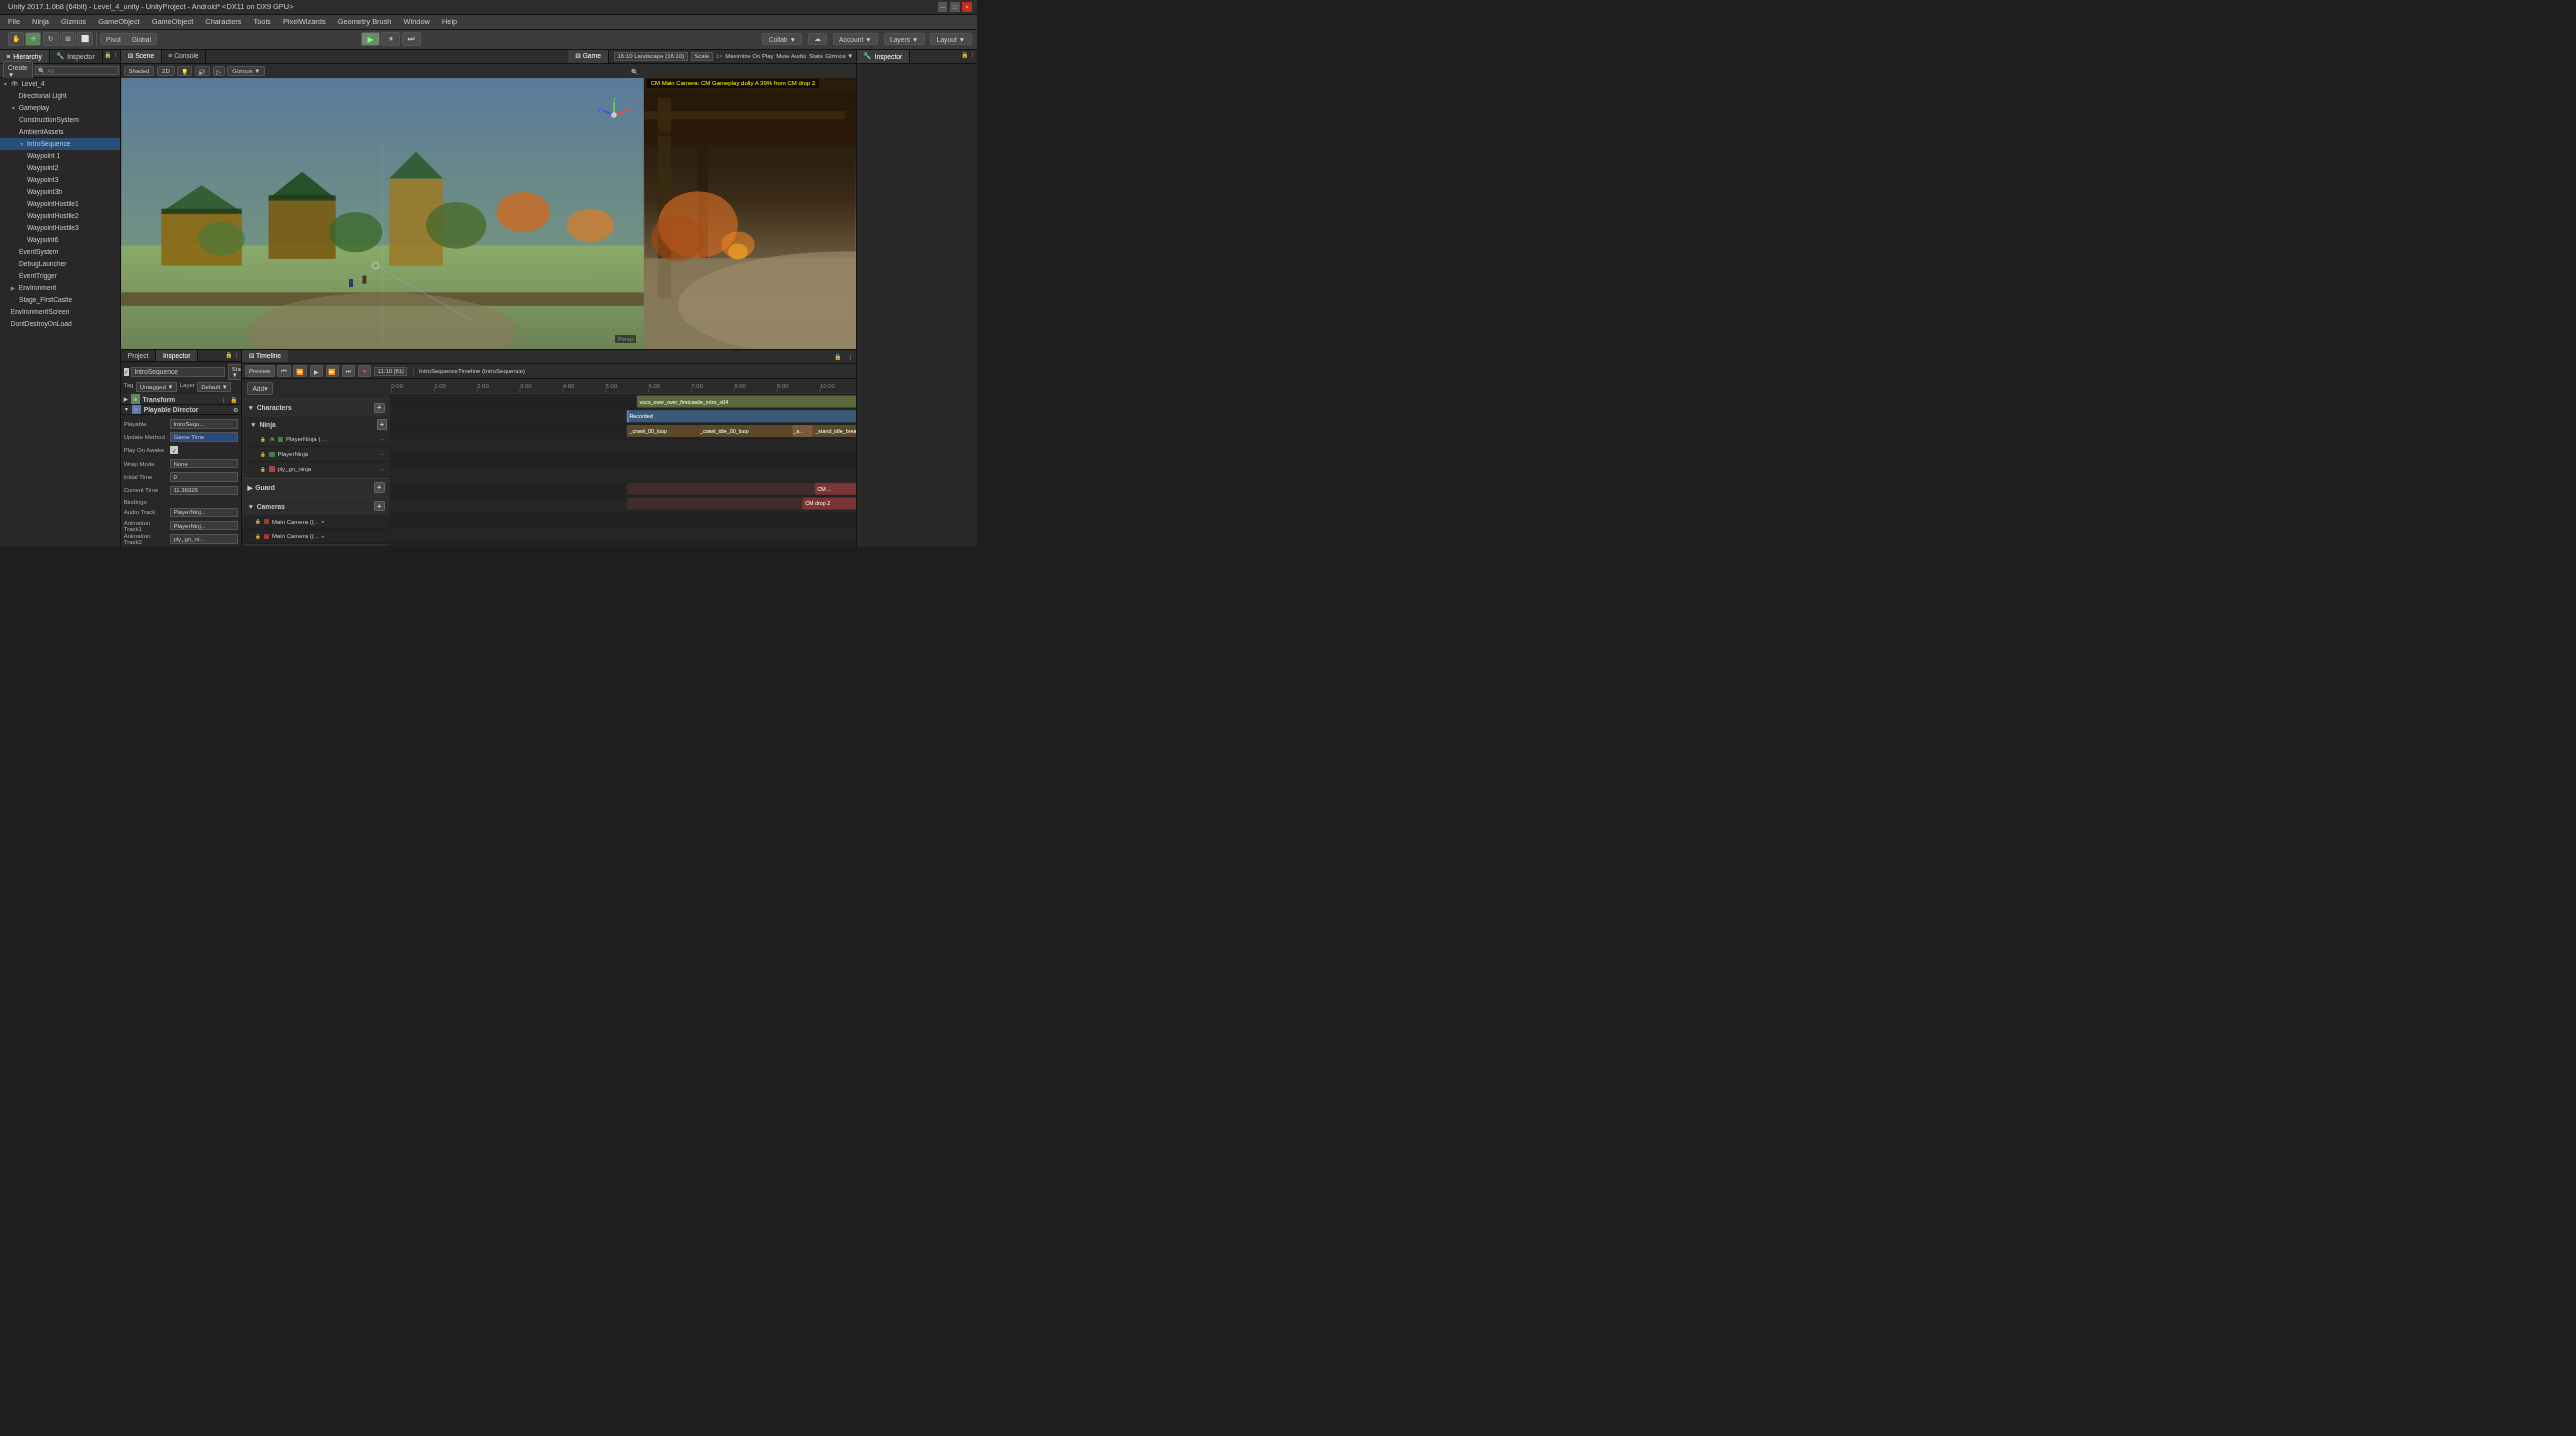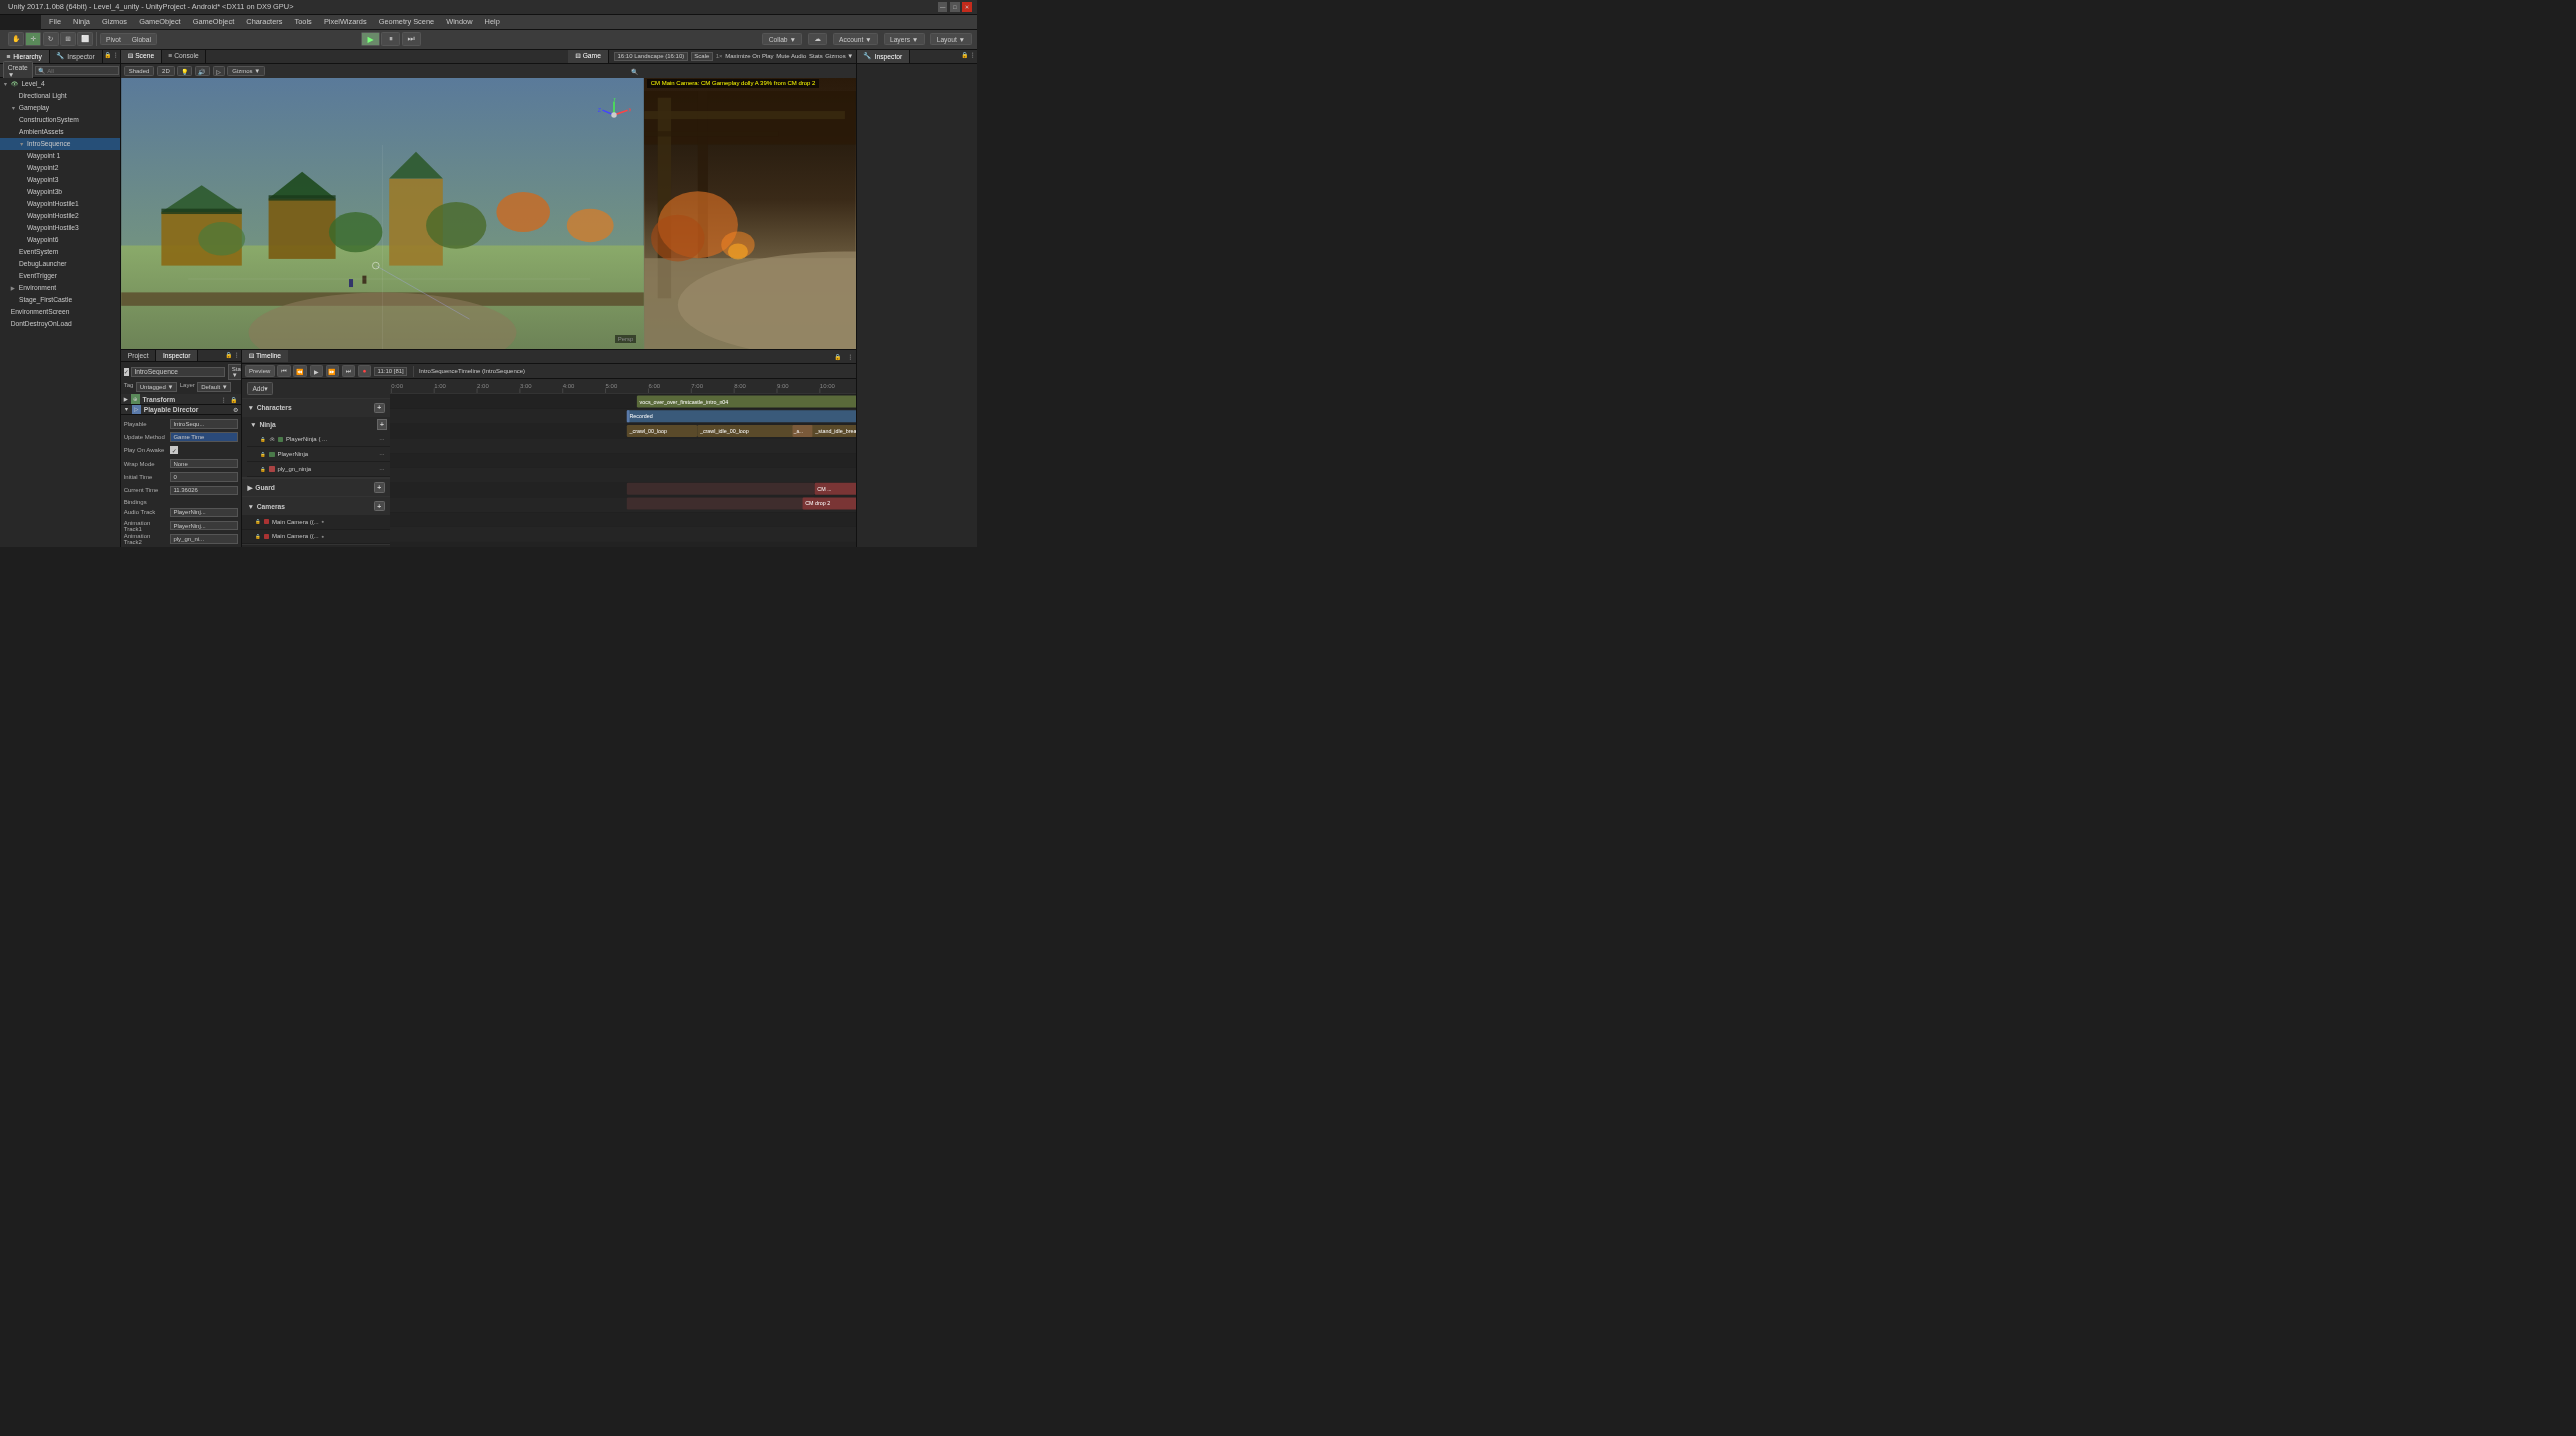--- a/index.html
+++ b/index.html
@@ -29,21 +29,20 @@
 
     
     #menu-bar {
       height: 14.8px;
       background: #3c3c3c;
       display: flex;
       align-items: center;
       padding: 0 2.7px;
       gap: 1.3px;
       border-bottom: 0.7px solid #111;
-      margin-left: 41px;
     }
     .menu-item {
       padding: 1.3px 5.4px;
       font-size: 7.4px;
       color: #c8c8c8;
       cursor: pointer;
       border-radius: 1.3px;
     }
 
     
@@ -613,21 +612,21 @@
 
 <div id="menu-bar">
   <span class="menu-item">File</span>
   <span class="menu-item">Ninja</span>
   <span class="menu-item">Gizmos</span>
   <span class="menu-item">GameObject</span>
   <span class="menu-item">GameObject</span>
   <span class="menu-item">Characters</span>
   <span class="menu-item">Tools</span>
   <span class="menu-item">PixelWizards</span>
-  <span class="menu-item">Geometry Scene</span>
+  <span class="menu-item">Geometry Brush</span>
   <span class="menu-item">Window</span>
   <span class="menu-item">Help</span>
 </div>
 
 <div id="toolbar">
   <div class="toolbar-group">
     <div class="toolbar-btn">✋</div>
     <div class="toolbar-btn active">✛</div>
     <div class="toolbar-btn">↻</div>
     <div class="toolbar-btn">⊞</div>

